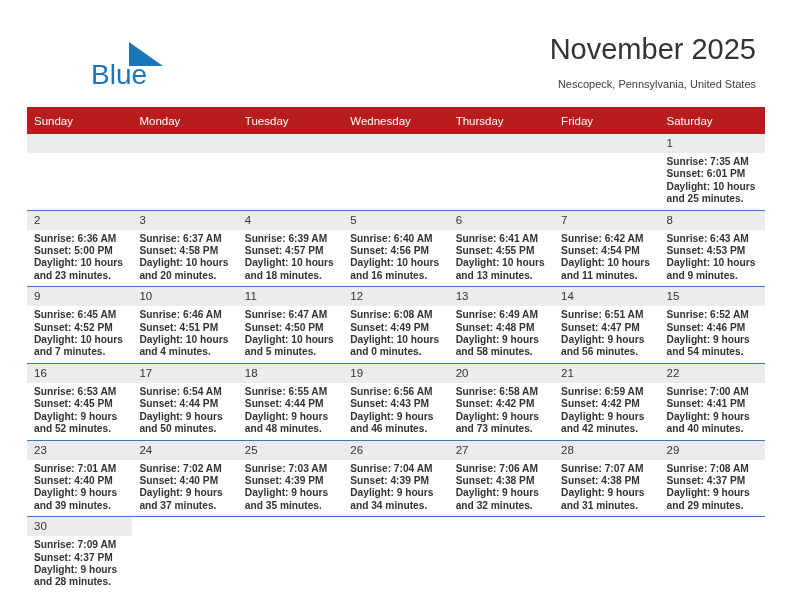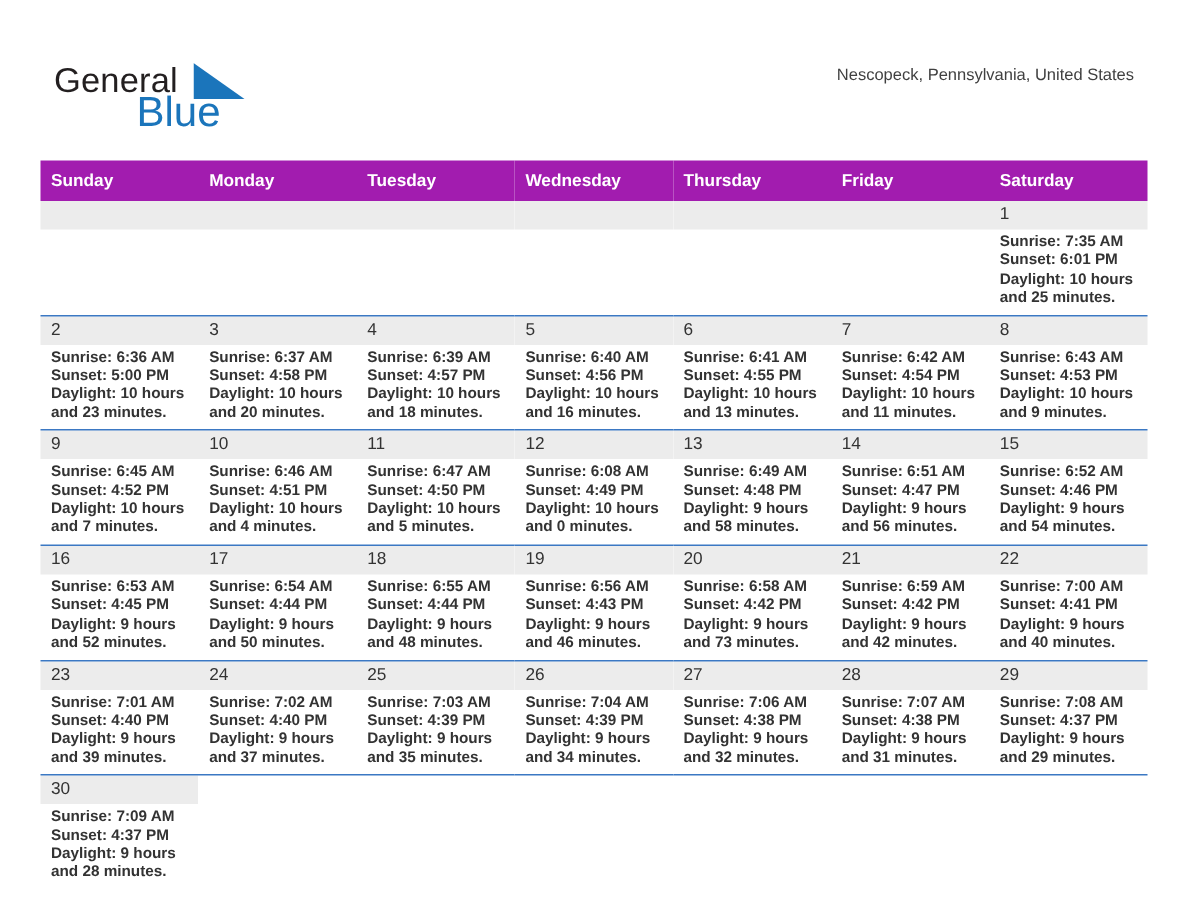--- a/index.html
+++ b/index.html
@@ -32,24 +32,24 @@
   .cal-subtitle { font-size:11px; color:#404040; line-height:20px; margin-top:8px; white-space:nowrap; }
 
   
   .calendar {
     position:absolute; left:27px; top:107px;
     width:738px;
     border-collapse:collapse;
     table-layout:fixed;
   }
   .calendar th {
-    background:#a21caf;
+    background:#b91c1c;
     color:#ffffff;
     font-size:11.5px;
-    font-weight:bold;
+    font-weight:normal;
     text-align:left;
     padding:5px 0 5px 7px;
     height:17px;
     border:none;
   }
   .calendar td {
     vertical-align:top;
     padding:0;
     border-bottom:1.3px solid #3b78c3;
     background:#ffffff;
@@ -78,30 +78,30 @@
   tr.lastrow td.filler .daynum { background:transparent; }
 </style>
 </head>
 <body>
 
 <div class="page">
 
   <div class="header">
 
     <div class="logo">
-      <span class="logo-general">General</span>
       <span class="logo-flag">
         <svg width="38" height="26" viewBox="0 0 38 26" xmlns="http://www.w3.org/2000/svg">
           <polygon points="0,0 34,24 0,24" fill="#1b75bb"></polygon>
         </svg>
       </span>
       <span class="logo-blue">Blue</span>
     </div>
 
     <div class="title-block">
+      <div class="cal-title">November 2025</div>
       <div class="cal-subtitle">Nescopeck, Pennsylvania, United States</div>
     </div>
 
   </div>
 
   <table class="calendar">
     <thead>
       <tr>
         <th>Sunday</th>
         <th>Monday</th>

